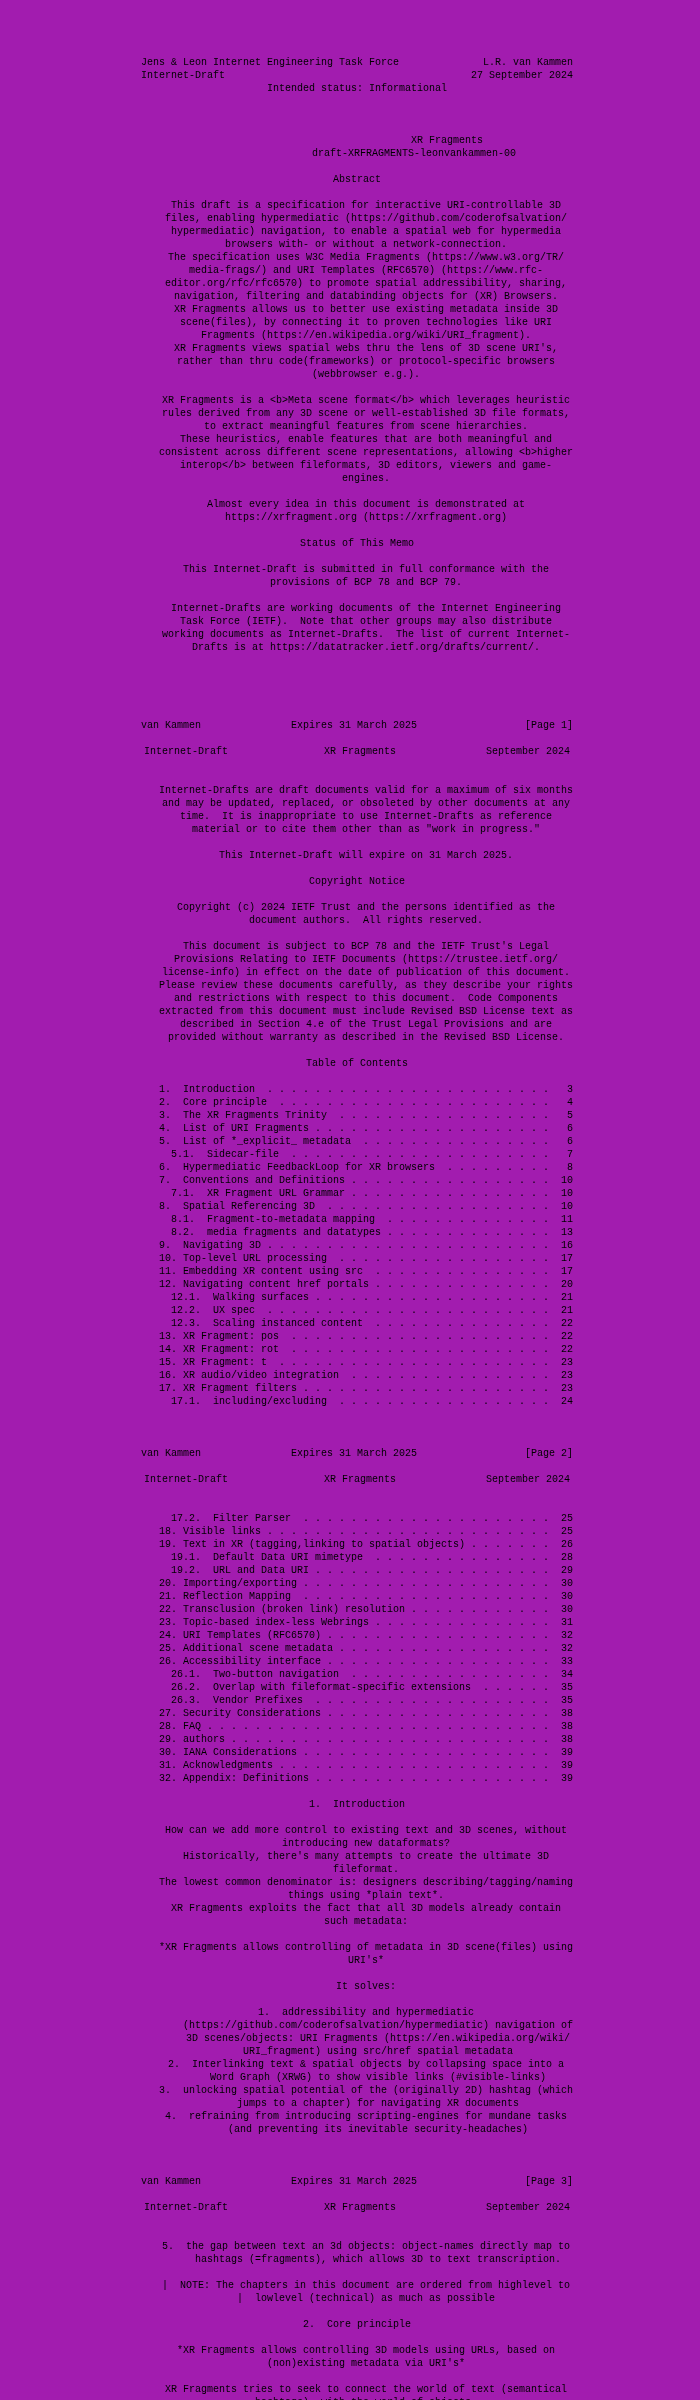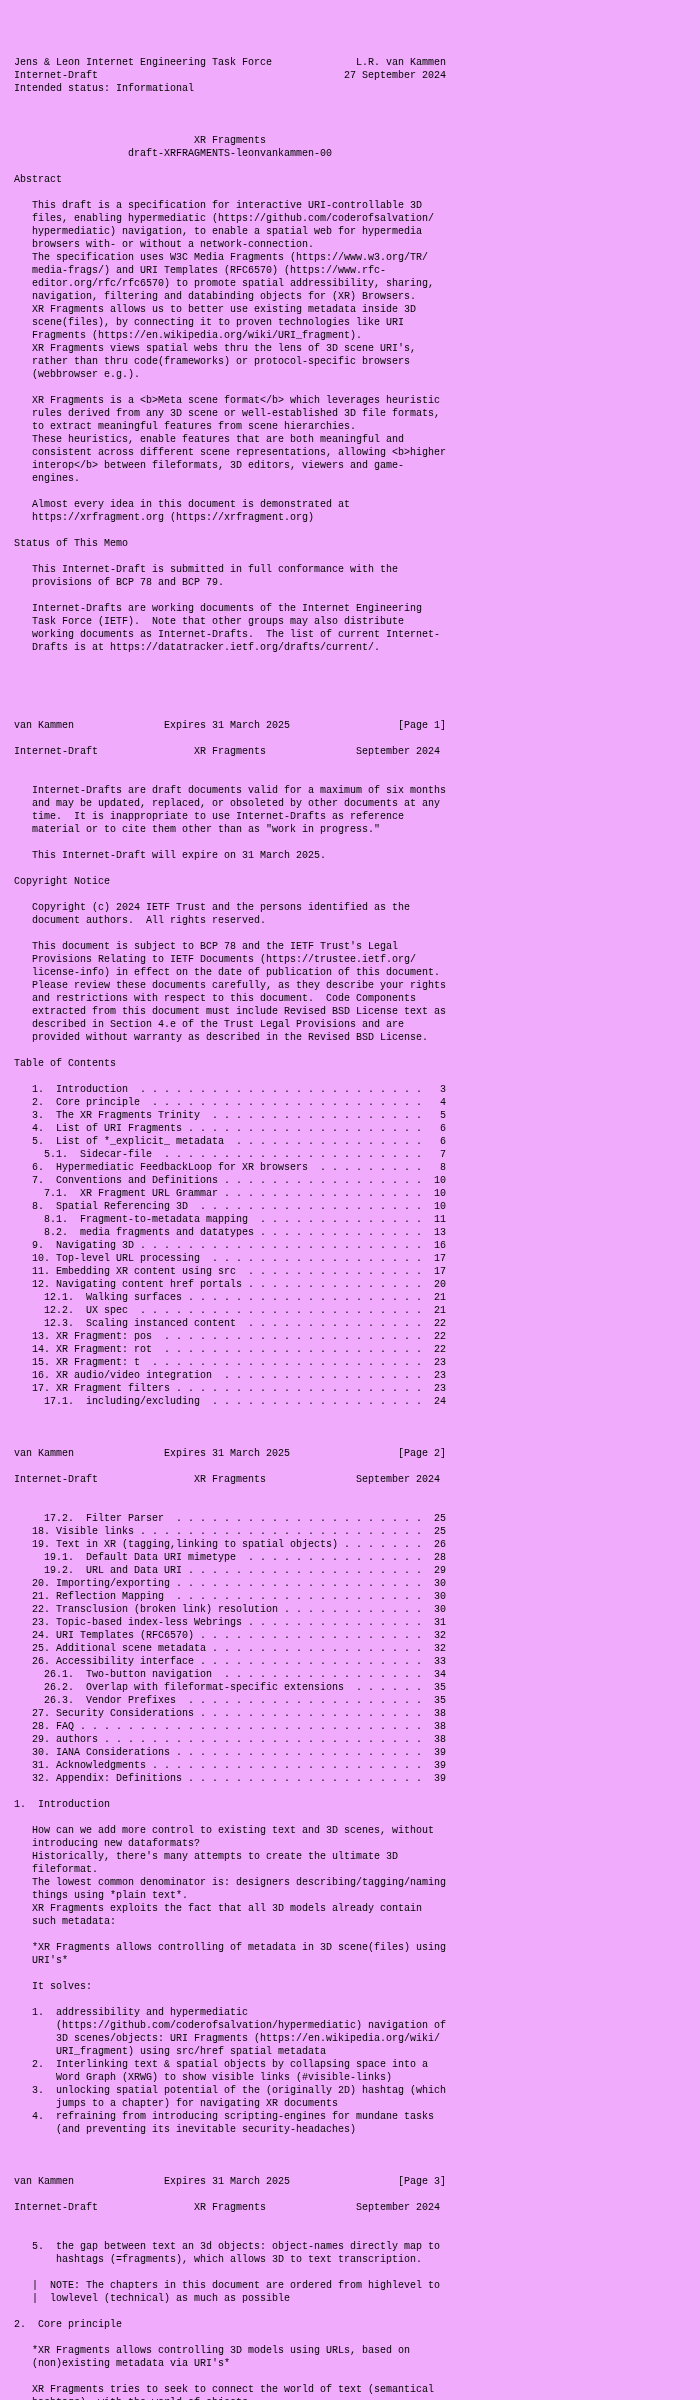--- a/index.html
+++ b/index.html
@@ -6,23 +6,24 @@
   body {
     width: 700px;
     height: 2400px;
     background: #ffffff;
     overflow: hidden;
   }
   .viewer {
     width: 700px;
     height: 2400px;
     overflow: hidden;
-    background: #f0abfc;
+    background: #a21caf;
     box-sizing: border-box;
     padding: 56px 0 0 14px;
+    text-align: center;
   }
   .rfc-page {
     margin: 0 0 13px 0;
     font-family: "Liberation Mono", "DejaVu Sans Mono", monospace;
     font-size: 10px;
     line-height: 13px;
     color: #000000;
     white-space: pre;
   }
   .rfc-page:last-child { margin-bottom: 0; }

